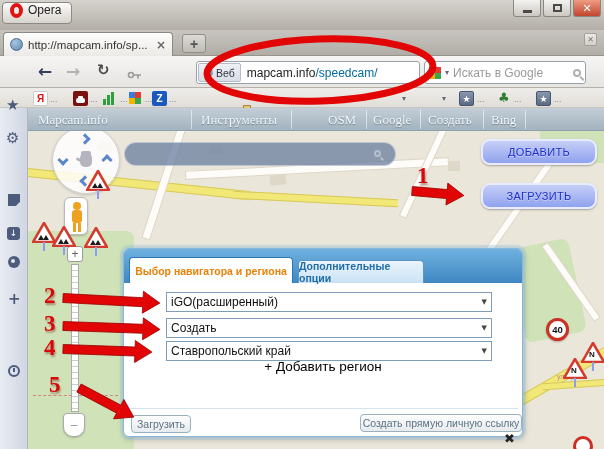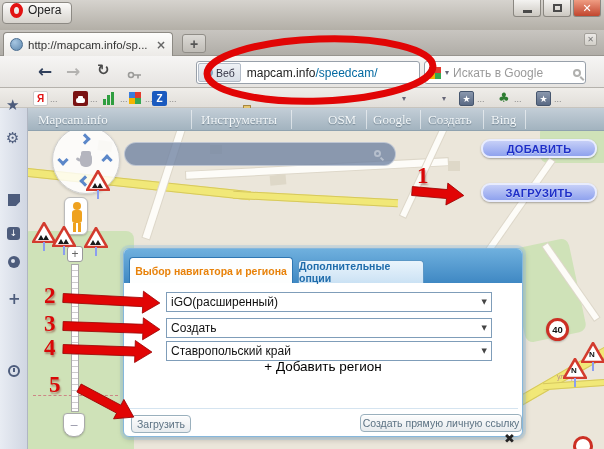--- a/index.html
+++ b/index.html
@@ -143,23 +143,23 @@
     background:rgba(110,130,162,.78); border:1px solid rgba(255,255,255,.45);
     display:flex; align-items:center; justify-content:center; }
   #city-search span { font-family:"Liberation Serif", serif; font-style:italic;
     font-size:13px; color:#e9eef5; }
   #city-mag { position:absolute; right:14px; top:7px; width:7px; height:7px;
     border:2px solid rgba(255,255,255,.38); border-radius:50%; }
   #city-mag::after { content:''; position:absolute; width:2px; height:4px;
     background:rgba(255,255,255,.38); left:5px; top:5px; transform:rotate(-45deg); }
 
   
-  .map-btn { width:116px; height:19px; border-radius:9px;
+  .map-btn { width:116px; height:26px; border-radius:9px;
     background:linear-gradient(#c6cff7,#8fa2ee); border:2px solid #e8ecfe;
-    box-shadow:0 1px 2px rgba(0,0,0,.3); color:#1e2fc8; font-weight:bold; font-size:11px;
+    box-shadow:0 1px 2px rgba(0,0,0,.3); color:#1e2fc8; font-weight:normal; font-size:11px;
     display:flex; align-items:center; justify-content:center; letter-spacing:.3px;
     text-shadow:0 1px 0 rgba(255,255,255,.4); }
 
   
   #person-box { width:24px; height:38px; background:#fff; border:1px solid #bbb;
     border-radius:6px; box-shadow:0 1px 2px rgba(0,0,0,.2); }
   #person-head { left:8px; top:4px; width:8px; height:8px; border-radius:50%; background:#efa21f; }
   #person-body { left:7px; top:12px; width:10px; height:13px; border-radius:3px; background:#efa21f; }
   #person-leg1 { left:8px; top:25px; width:3px; height:9px; background:#efa21f; }
   #person-leg2 { left:13px; top:25px; width:3px; height:9px; background:#efa21f; }

